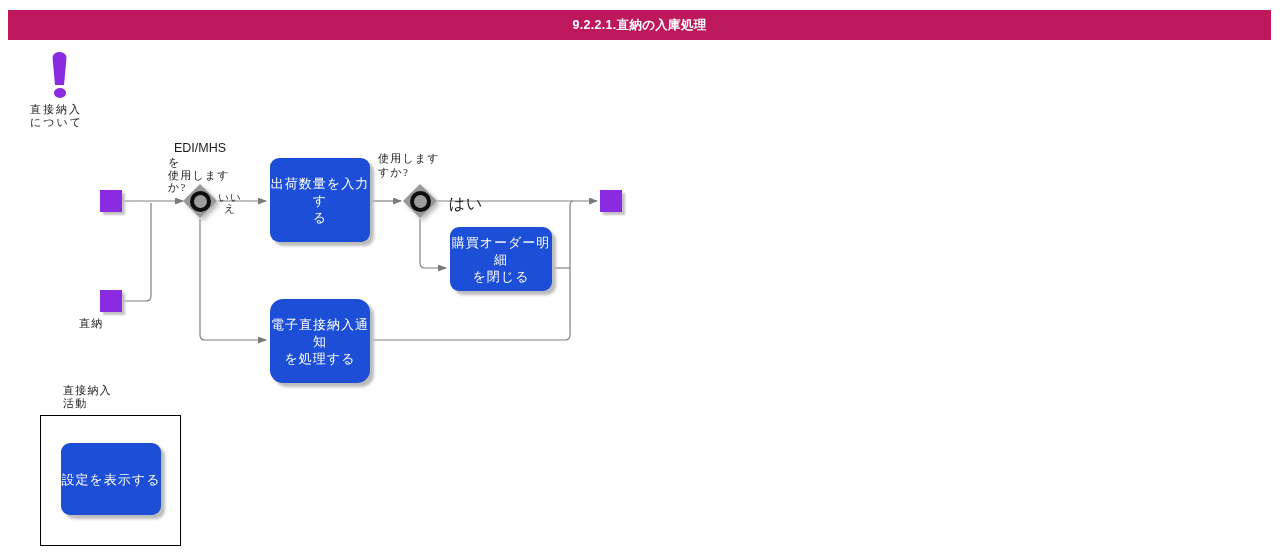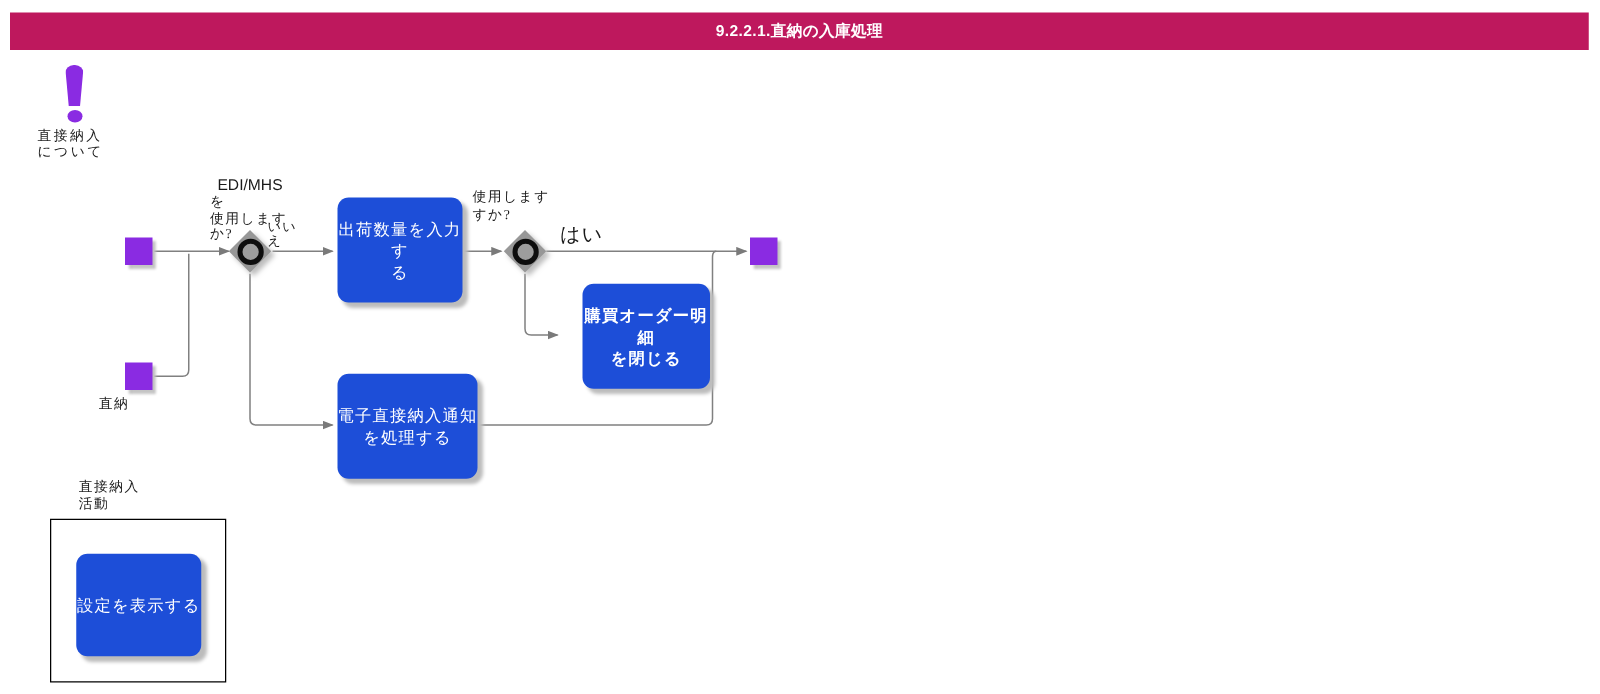--- a/index.html
+++ b/index.html
@@ -40,22 +40,22 @@
   }
   .lbl{
     position:absolute;white-space:pre-line;z-index:3;
     font-size:11px;line-height:13px;letter-spacing:1.2px;
   }
   .lbl-sans{
     position:absolute;text-align:center;white-space:pre;z-index:3;
     font-family:"Liberation Sans","DejaVu Sans",sans-serif;font-size:12.5px;
   }
   .branch-lbl{
-    position:absolute;white-space:pre-line;z-index:3;
-    font-size:10.5px;line-height:11px;letter-spacing:1px;
+    position:absolute;text-align:center;white-space:pre-line;z-index:3;
+    font-size:10.5px;line-height:11px;letter-spacing:1px;margin-top:15px;
   }
   .excl-bar{
     position:absolute;left:52px;top:52px;width:15px;height:33px;background:#8A2BE2;
     border-radius:7px 7px 3px 3px;
     clip-path:polygon(0 0,100% 0,80% 100%,20% 100%);
   }
   .excl-dot{
     position:absolute;left:54px;top:88px;width:12px;height:10px;background:#8A2BE2;
     border-radius:50%;
   }
@@ -126,33 +126,33 @@
   </div>
 
   <div class="diamond-wrap" style="left:403px;top:184px;">
     <span class="diamond"></span>
     <span class="d-circle"></span>
   </div>
   <div class="lbl" style="left:378px;top:151px;width:84px;line-height:14px;">使用します
 すか?</div>
   <div class="branch-lbl" style="left:448px;top:183px;width:36px;font-size:16px;">はい</div>
 
-  <div class="activity" style="left:466px;top:227px;width:102px;height:84px;font-weight:bold;">
+  <div class="activity" style="left:450px;top:227px;width:102px;height:64px;">
     <span>購買オーダー明細
 を閉じる</span>
   </div>
 
-  <div class="activity" style="left:270px;top:299px;width:112px;height:84px;">
+  <div class="activity" style="left:270px;top:299px;width:100px;height:84px;border-radius:13px;">
     <span>電子直接納入通知
 を処理する</span>
   </div>
 
   <div class="sq" style="left:600px;top:190px;"></div>
 
   <div class="lbl" style="left:63px;top:384px;width:100px;">直接納入
 活動</div>
   <div class="legend-box">
-    <div class="activity" style="left:20px;top:27px;width:100px;height:82px;">
+    <div class="activity" style="left:20px;top:27px;width:100px;height:72px;">
       <span>設定を表示する</span>
     </div>
   </div>
 
 </div>
 
 </body></html>

